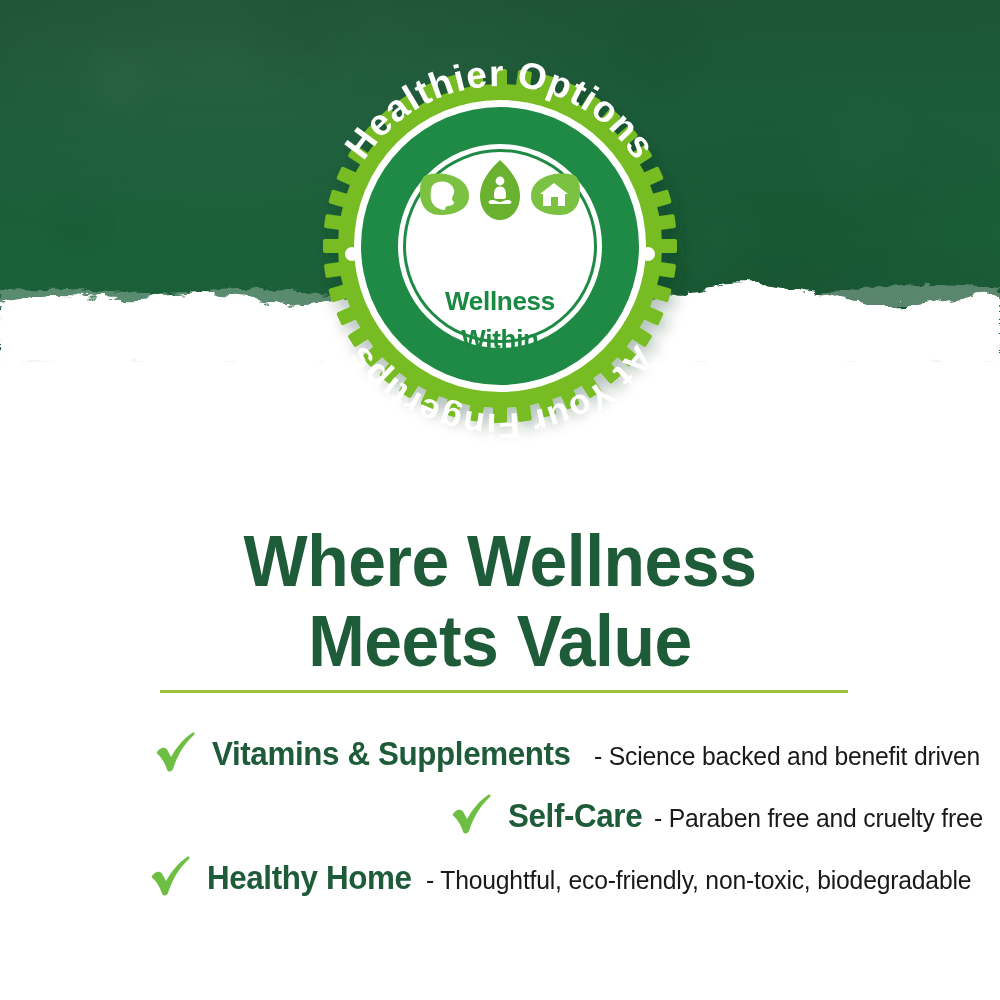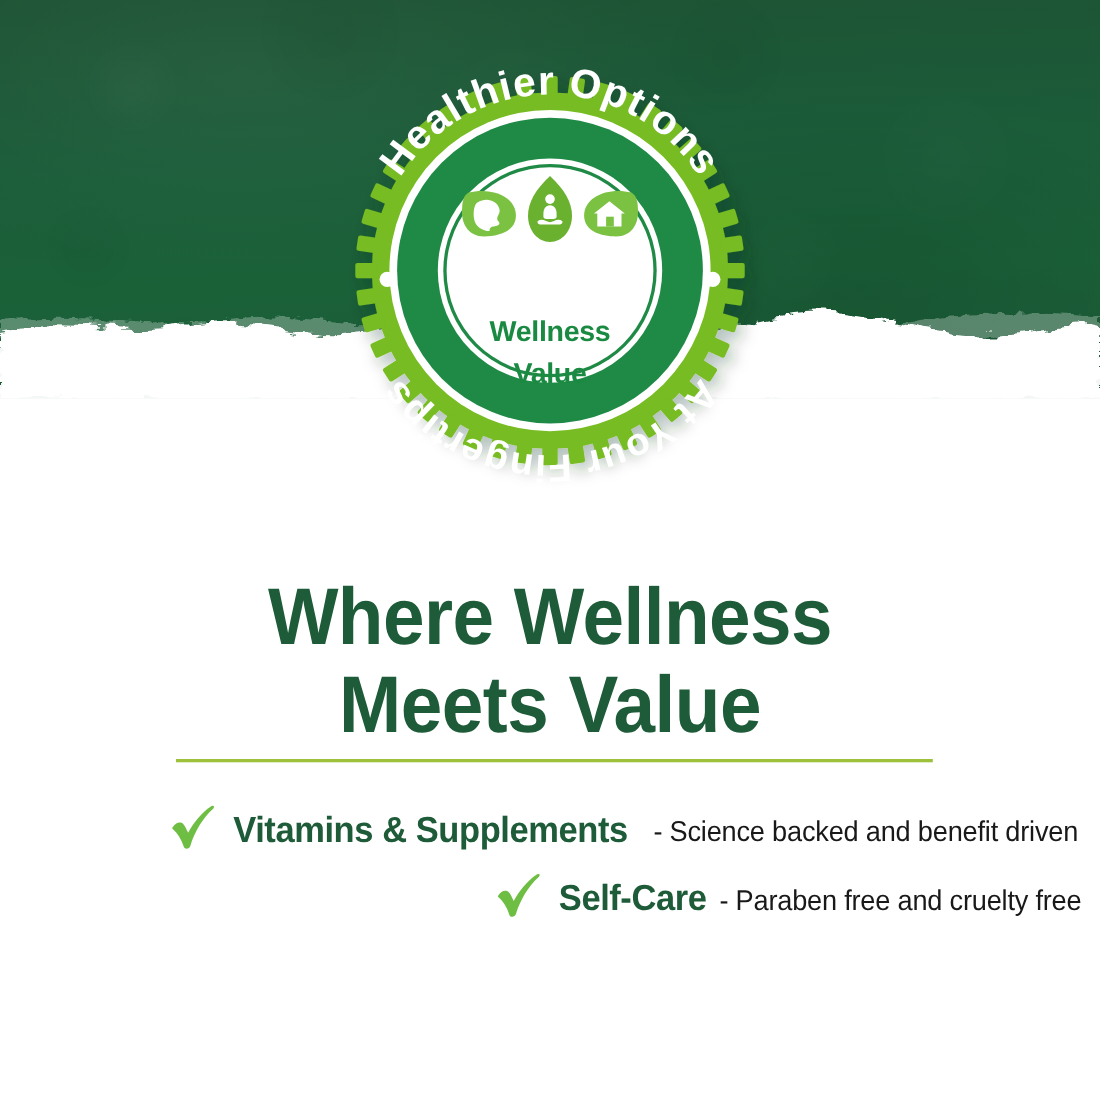--- a/index.html
+++ b/index.html
@@ -311,21 +311,21 @@
         <g transform="translate(52,0)">
           <path fill="#7cc242" d="M 22,-15 C 2,-20 -21,-12 -21,6 C -21,20 -6,25 8,25 C 22,25 28,14 28,3 C 28,-6 27,-12 22,-15 Z"></path>
           <path fill="#ffffff" d="M 2,-7 L 16,4 L 13,4 L 13,16 L -9,16 L -9,4 L -12,4 Z"></path>
           <rect x="-1" y="7" width="7" height="9" fill="#7cc242"></rect>
         </g>
       </g>
     </svg>
 
     <div class="badge-inner-text">
       <div>Wellness</div>
-      <div>Value</div>
+      <div>Within</div>
     </div>
   </div>
 
   <div class="headline">
     <div>Where Wellness</div>
     <div>Meets Value</div>
   </div>
 
   <div class="divider"></div>
 
@@ -351,16 +351,28 @@
                    C40,1 41.5,2 40,4 C30,13 23,25 19,38 C18,41 14,41.5 13,38.5
                    C11,32 7,26 3.5,23 C2.5,22.3 2.4,21.7 3,21 Z"></path>
         </svg>
       </span>
       <span class="feature-text">
         <span class="feature-title">Self-Care</span><span class="feature-desc">- Paraben free and cruelty free</span>
       </span>
     </div>
 
 
+    <div class="feature-row">
+      <span class="check-icon">
+        <svg viewBox="0 0 42 44" xmlns="http://www.w3.org/2000/svg">
+          <path fill="#6fbe44" d="M3,21 C5,18 8,16 11,17 C13.5,18 15,22 17,26 C22,17 29,8 38,2
+                   C40,1 41.5,2 40,4 C30,13 23,25 19,38 C18,41 14,41.5 13,38.5
+                   C11,32 7,26 3.5,23 C2.5,22.3 2.4,21.7 3,21 Z"></path>
+        </svg>
+      </span>
+      <span class="feature-text">
+        <span class="feature-title">Healthy Home</span><span class="feature-desc">- Thoughtful, eco-friendly, non-toxic, biodegradable</span>
+      </span>
+    </div>
 
   </div>
 
 </div>
 
 </body></html>

